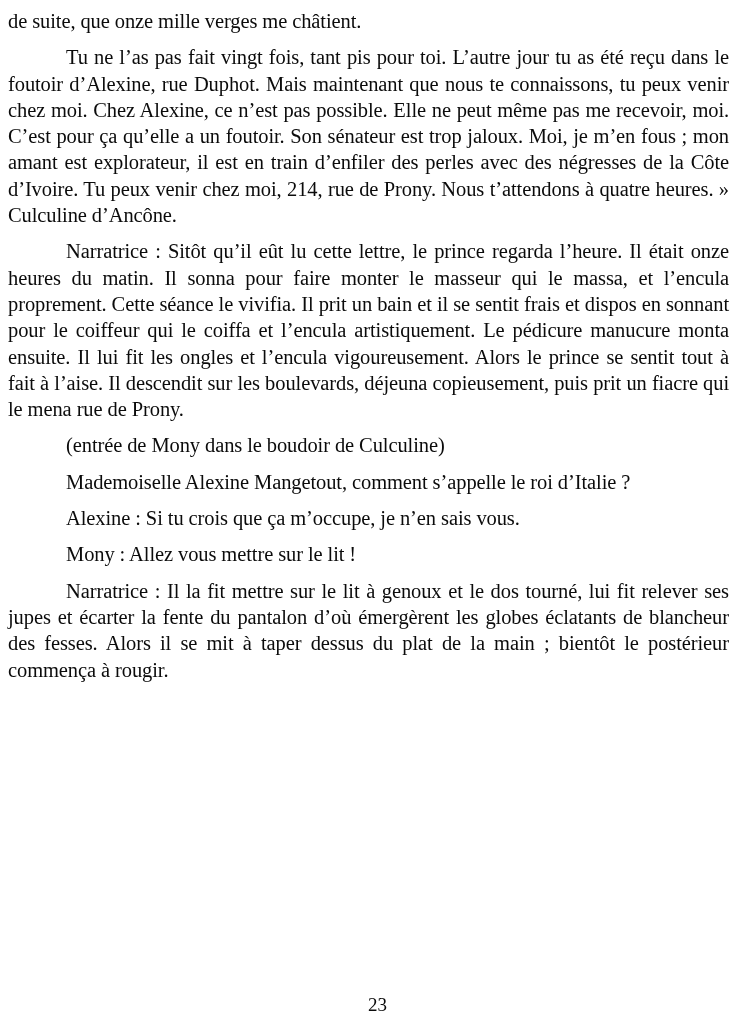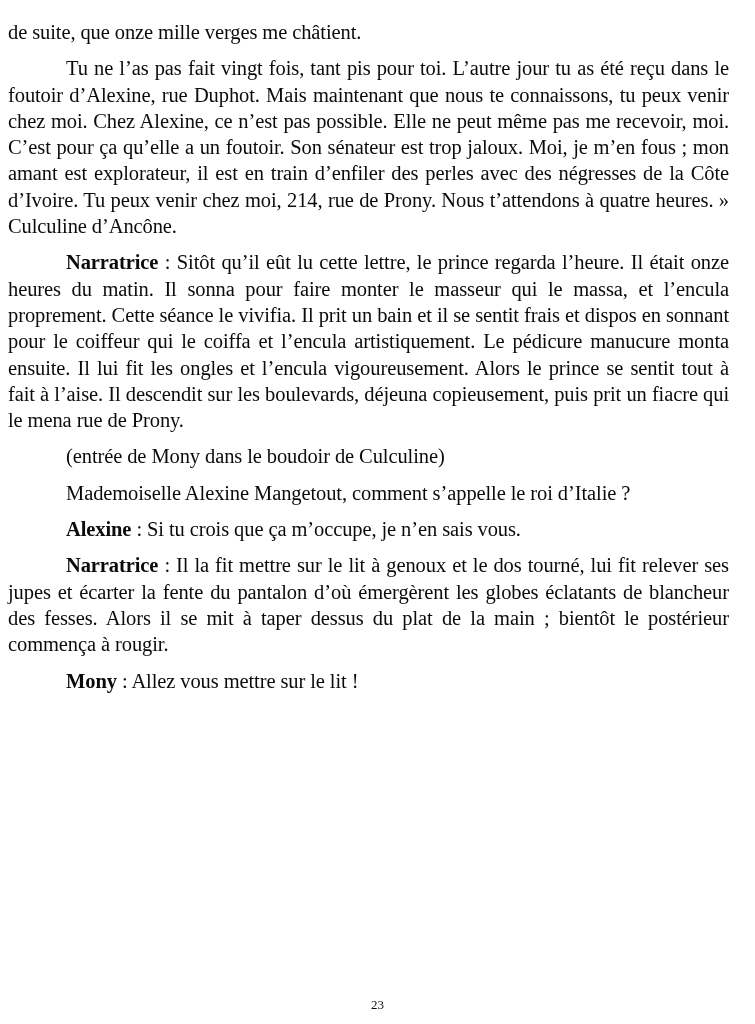--- a/index.html
+++ b/index.html
@@ -6,21 +6,21 @@
     margin: 0;
     padding: 0;
     background: #ffffff;
   }
   .page {
     position: relative;
     width: 755px;
     height: 1024px;
     box-sizing: border-box;
     background: #ffffff;
-    padding: 19px 26px 0 8px;
+    padding: 8px 26px 0 8px;
     overflow: hidden;
   }
   .text-block {
     width: 100%;
   }
   .para {
     margin: 0 0 10px 0;
     font-family: "Liberation Serif", "DejaVu Serif", serif;
     font-size: 20.5px;
     line-height: 26.3px;
@@ -28,30 +28,30 @@
     color: #0b0b0b;
     text-align: justify;
     text-indent: 58px;
   }
   .para.no-indent {
     text-indent: 0;
   }
   .para.stage {
   }
   .speaker {
-    font-weight: bold;
+    font-weight: normal;
   }
   .page-number {
     position: absolute;
     left: 0;
     right: 0;
     bottom: 9px;
     text-align: center;
     font-family: "Liberation Serif", "DejaVu Serif", serif;
-    font-size: 13px;
+    font-size: 19px;
     line-height: 20px;
     color: #0b0b0b;
   }
 </style>
 </head>
 <body>
 
 <div class="page">
   <main class="text-block">
 
@@ -62,21 +62,21 @@
     <p class="para"><strong class="speaker">Narratrice</strong><span> : </span><span>Sitôt qu’il eût lu cette lettre, le prince regarda l’heure. Il était onze heures du matin. Il sonna pour faire monter le masseur qui le massa, et l’encula proprement. Cette séance le vivifia. Il prit un bain et il se sentit frais et dispos en sonnant pour le coiffeur qui le coiffa et l’encula artistiquement. Le pédicure manucure monta ensuite. Il lui fit les ongles et l’encula vigoureusement. Alors le prince se sentit tout à fait à l’aise. Il descendit sur les boulevards, déjeuna copieusement, puis prit un fiacre qui le mena rue de Prony.</span></p>
 
     <p class="para stage"><span>(entrée de Mony dans le boudoir de Culculine)</span></p>
 
 
 
     <p class="para"><span>Mademoiselle Alexine Mangetout, comment s’appelle le roi d’Italie ?</span></p>
 
     <p class="para"><strong class="speaker">Alexine</strong><span> : </span><span>Si tu crois que ça m’occupe, je n’en sais vous.</span></p>
 
+    <p class="para"><strong class="speaker">Mony</strong><span> : </span><span>Allez vous mettre sur le lit !</span></p>
+
     <p class="para"><strong class="speaker">Narratrice</strong><span> : </span><span>Il la fit mettre sur le lit à genoux et le dos tourné, lui fit relever ses jupes et écarter la fente du pantalon d’où émergèrent les globes éclatants de blancheur des fesses. Alors il se mit à taper dessus du plat de la main ; bientôt le postérieur commença à rougir.</span></p>
-
-    <p class="para"><strong class="speaker">Mony</strong><span> : </span><span>Allez vous mettre sur le lit !</span></p>
 
 
   </main>
 
   <div class="page-number">23</div>
 </div>
 
 </body></html>

